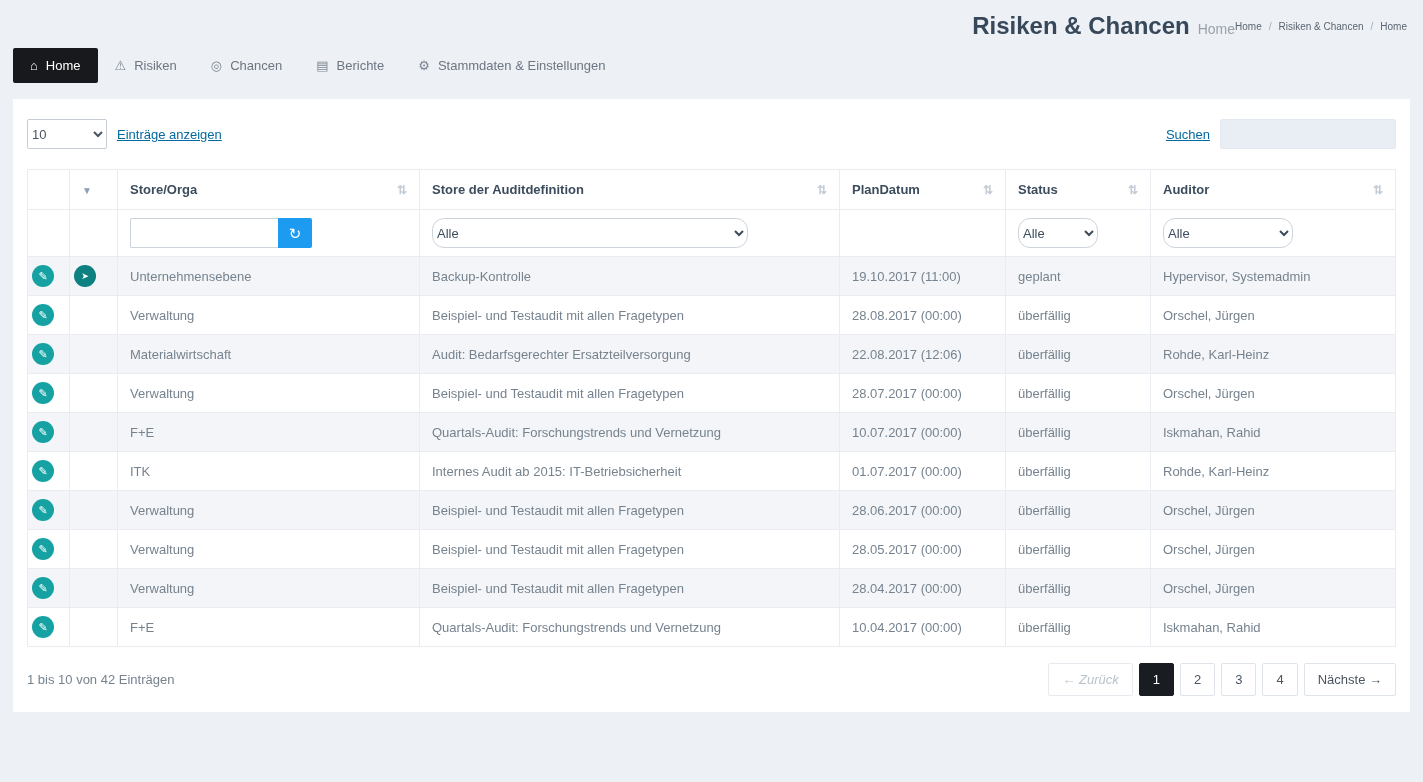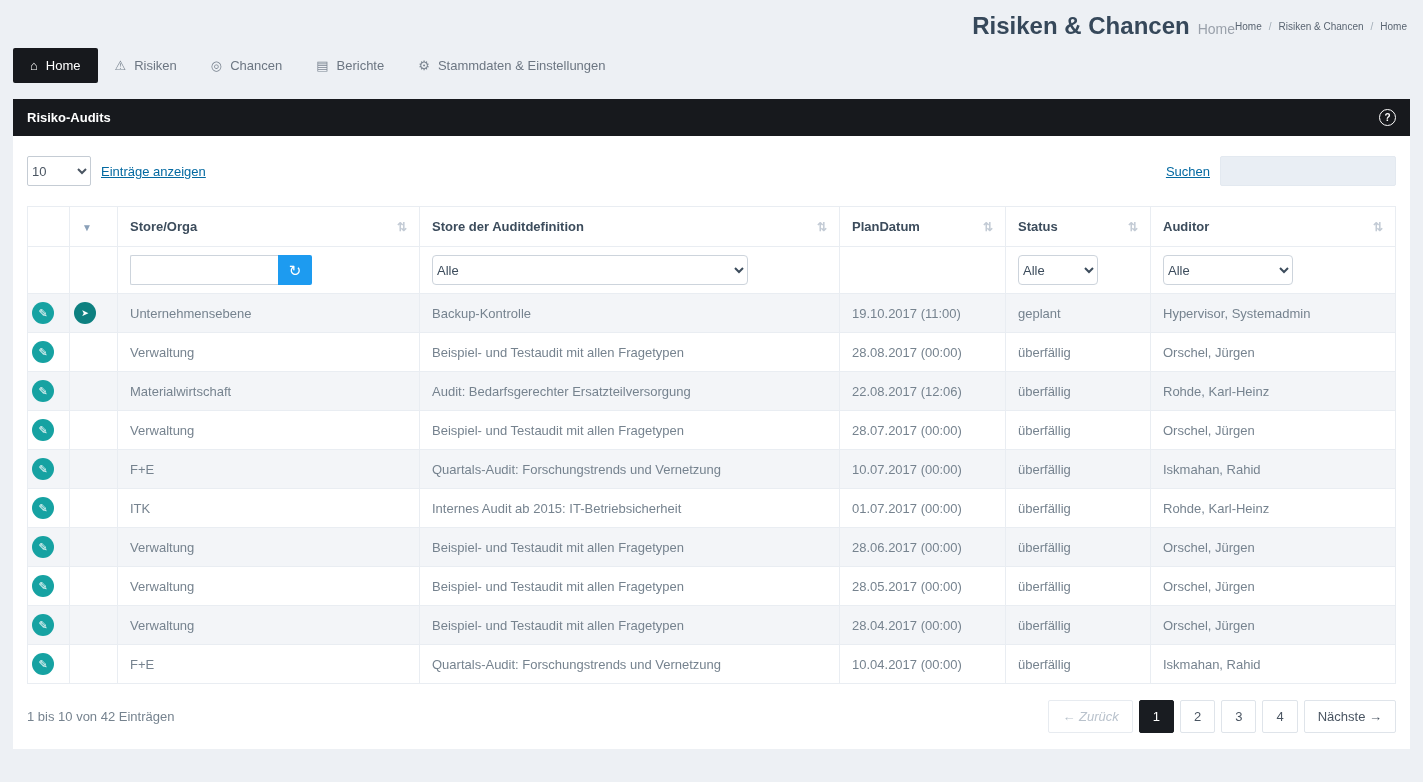--- a/index.html
+++ b/index.html
@@ -47,21 +47,21 @@
     border:1px solid #fff; color:#fff; background:transparent;
     display:flex; align-items:center; justify-content:center;
     font-size:10px; font-weight:bold; cursor:pointer;
   }
   .panel-body { background:#fff; padding:20px 14px 16px 14px; }
 
   
   .controls { display:flex; justify-content:space-between; align-items:center; margin-bottom:20px; }
   .ctrl-left, .ctrl-right { display:flex; align-items:center; gap:10px; }
   .page-size-select {
-    width:64px; height:30px; border:1px solid #c5ccd4; background:#fff;
+    width:80px; height:30px; border:1px solid #c5ccd4; background:#fff;
     font-family:inherit; font-size:13px; color:#4a5562; border-radius:2px;
   }
   .entries-label, .search-label { color:#0369a1;text-decoration:underline; }
   .search-input {
     width:176px; height:30px; background:#e9eef4;
     border:1px solid #e3e9f0; border-radius:2px; padding:0 8px;
     font-family:inherit; font-size:13px; color:#4a5562;
   }
 
   
@@ -90,21 +90,21 @@
   .filter-group { display:flex; align-items:center; }
   .store-filter-input {
     width:148px; height:30px; border:1px solid #cdd4dc; border-right:none;
     padding:0 8px; font-family:inherit; font-size:13px; border-radius:2px 0 0 2px;
   }
   .refresh-btn {
     width:34px; height:30px; background:#1d9bf0; color:#fff; border:none;
     border-radius:0 2px 2px 0; font-size:15px; cursor:pointer; line-height:1;
   }
   .flt-select {
-    height:30px; border:1px solid #cdd4dc; background:#fff; border-radius:4px;
+    height:30px; border:1px solid #cdd4dc; background:#fff; border-radius:12px;
     font-family:inherit; font-size:13px; color:#3c4c5c;
   }
   .flt-name { width:316px; }
   .flt-status { width:80px; }
   .flt-auditor { width:130px; }
 
   
   .table-footer { display:flex; justify-content:space-between; align-items:center; margin-top:16px; }
   .info-text { color:#76838f; }
   .pagination { display:flex; gap:6px; align-items:center; }
@@ -147,24 +147,20 @@
     <span class="ico">▤</span>
     <span>Berichte</span>
   </div>
   <div class="nav-item">
     <span class="ico">⚙</span>
     <span>Stammdaten &amp; Einstellungen</span>
   </div>
 </div>
 
 <div class="panel">
-  <div class="panel-header">
-    <span>Risiko-Audits</span>
-    <span class="help">?</span>
-  </div>
   <div class="panel-body">
 
     <div class="controls">
       <div class="ctrl-left">
         <select class="page-size-select">
           <option>10</option>
         </select>
         <span class="entries-label">Einträge anzeigen</span>
       </div>
       <div class="ctrl-right">

